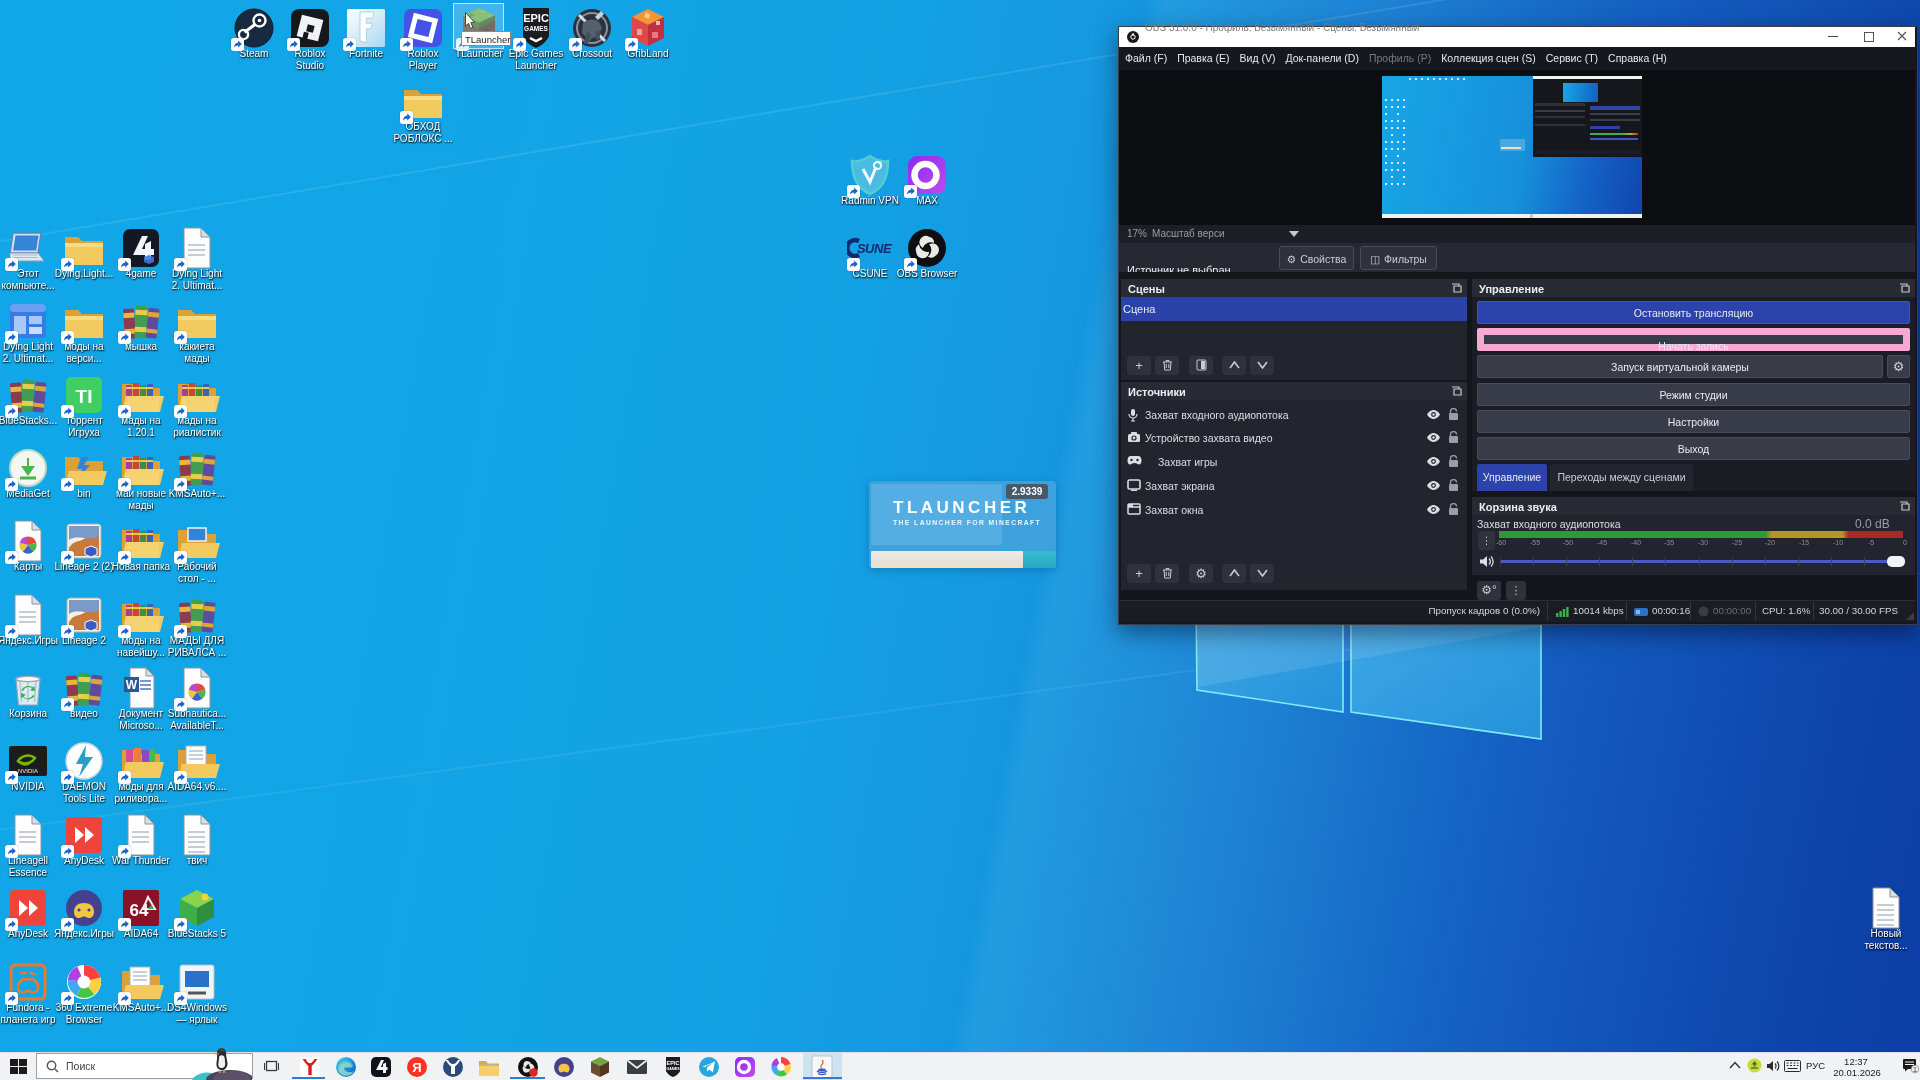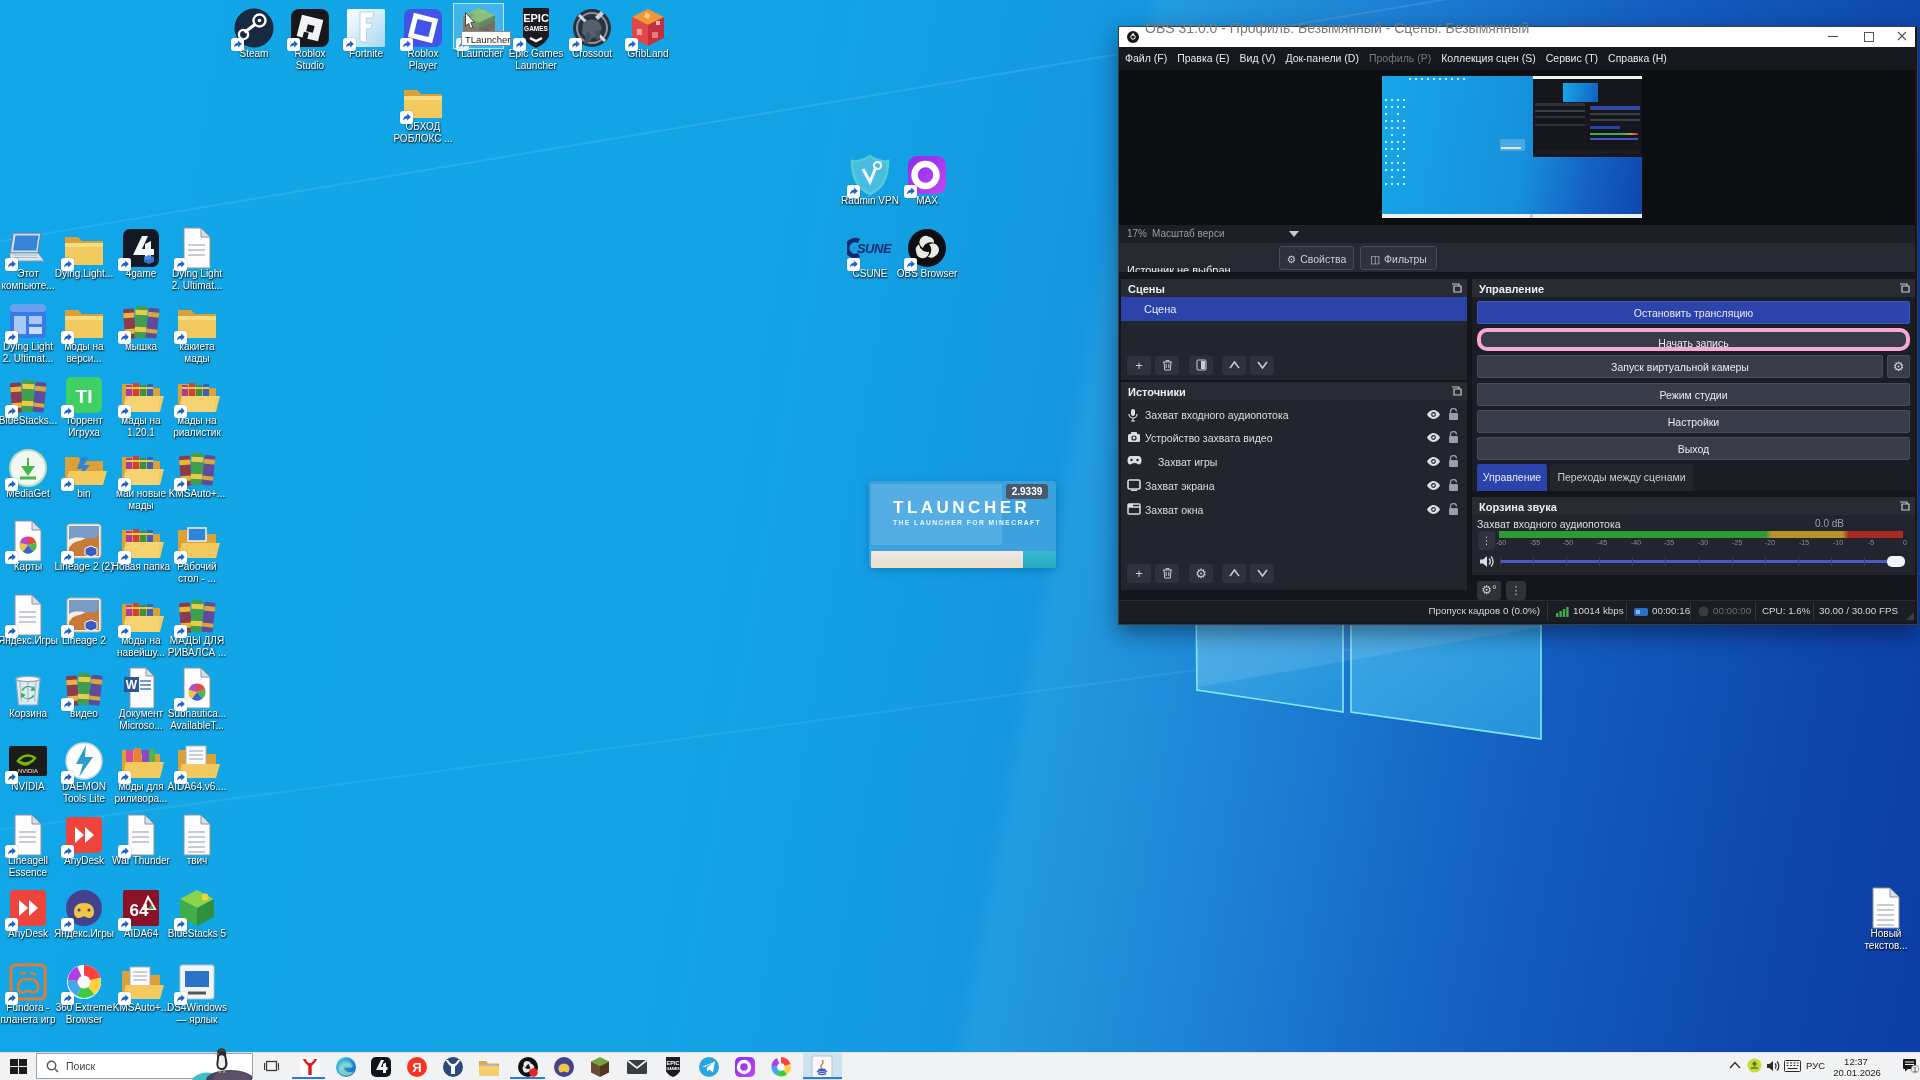--- a/index.html
+++ b/index.html
@@ -1059,21 +1059,21 @@
 <div class="abs" style="left:871px;top:551px;width:152px;height:17px;background:linear-gradient(180deg,#f0ece4 0%,#e6e2d8 60%,#efe0c8 100%);border-radius:1px"></div>
 <div class="abs" style="left:1023px;top:551px;width:33px;height:17px;background:linear-gradient(180deg,#35bdd2 0%,#28a8c0 100%);border-radius:0 2px 2px 0"></div>
 
 <div class="abs" style="left:1118px;top:26px;width:798px;height:597px;background:#15171d;box-shadow:0 8px 22px rgba(0,0,20,0.45);border:1px solid #3a3d44"></div>
 <div class="abs" style="left:1119px;top:27px;width:796px;height:20px;background:#fff"></div>
 <svg class="abs" style="left:1127px;top:31px" width="12" height="12" viewBox="0 0 12 12">
     <circle cx="6" cy="6" r="6" fill="#18181c"></circle>
     <circle cx="6" cy="6" r="2.2" fill="none" stroke="#fff" stroke-width="1"></circle>
     <circle cx="6" cy="3.4" r="1.1" fill="#fff"></circle>
   </svg>
-<div class="abs" style="left:1145px;top:21px;width:500px;height:14px;font-size:14px;color:#7a7a7a;line-height:14px;white-space:nowrap">OBS 31.0.0 - Профиль: Безымянный - Сцены: Безымянный</div>
+<div class="abs" style="left:1145px;top:21px;width:500px;height:14px;font-size:10px;color:#7a7a7a;line-height:14px;white-space:nowrap">OBS 31.0.0 - Профиль: Безымянный - Сцены: Безымянный</div>
 <div class="abs" style="left:1828px;top:36px;width:10px;height:1px;background:#444"></div>
 <div class="abs" style="left:1864px;top:32px;width:8px;height:8px;border:1px solid #555"></div>
 <svg class="abs" style="left:1897px;top:31px" width="10" height="10" viewBox="0 0 10 10">
     <path d="M1,1 L9,9 M9,1 L1,9" stroke="#555" stroke-width="1.2"></path>
   </svg>
 <div class="abs" style="left:1119px;top:47px;width:796px;height:23px;background:#161820"></div>
 <div class="abs" style="left:1125px;top:51px;width:780px;height:15px;font-size:10.5px;line-height:15px"><span style="color:#e8e8ea;margin-right:10px;white-space:nowrap">Файл (F)</span><span style="color:#e8e8ea;margin-right:10px;white-space:nowrap">Правка (E)</span><span style="color:#e8e8ea;margin-right:10px;white-space:nowrap">Вид (V)</span><span style="color:#e8e8ea;margin-right:10px;white-space:nowrap">Док-панели (D)</span><span style="color:#76787e;margin-right:10px;white-space:nowrap">Профиль (P)</span><span style="color:#e8e8ea;margin-right:10px;white-space:nowrap">Коллекция сцен (S)</span><span style="color:#e8e8ea;margin-right:10px;white-space:nowrap">Сервис (T)</span><span style="color:#e8e8ea;margin-right:10px;white-space:nowrap">Справка (H)</span></div>
 <div class="abs" style="left:1119px;top:70px;width:796px;height:155px;background:#0d0e12"></div>
 <div class="abs" style="left:1382px;top:76px;width:260px;height:142px;background:linear-gradient(100deg,#17a6e8 0%,#1690da 55%,#1463c6 78%,#0f46ac 100%);overflow:hidden"></div>
 <div class="abs" style="left:1385px;top:99px;width:2px;height:2px;background:rgba(255,255,255,0.8)"></div>
@@ -1159,21 +1159,21 @@
 <div class="abs" style="left:1279px;top:246px;width:75px;height:24px;background:#2e323c;border:1px solid #474c58;border-radius:3px;color:#c9ccd3;font-size:10.5px;text-align:center;line-height:24px;box-sizing:border-box"><span style="margin-right:4px">⚙</span>Свойства</div>
 <div class="abs" style="left:1360px;top:246px;width:77px;height:24px;background:#2e323c;border:1px solid #474c58;border-radius:3px;color:#c9ccd3;font-size:10.5px;text-align:center;line-height:24px;box-sizing:border-box"><span style="margin-right:4px">◫</span>Фильтры</div>
 <div class="abs" style="left:1119px;top:272px;width:796px;height:328px;background:#14161c"></div>
 <div class="abs" style="left:1121px;top:279px;width:346px;height:18px;background:#282b34"><span style="font-size:11px;font-weight:bold;color:#eceef2;line-height:18px;margin-left:7px">Сцены</span></div>
 <div class="abs" style="left:1451px;top:283px;width:12px;height:11px;">
     <svg width="11" height="10" viewBox="0 0 11 10">
       <path d="M3,3 v6 h7 v-6 z M1,1 h7 v2" stroke="#c8cacf" stroke-width="1.2" fill="none"></path>
     </svg>
   </div>
 <div class="abs" style="left:1121px;top:297px;width:346px;height:83px;background:#22252d"></div>
-<div class="abs" style="left:1121px;top:297px;width:346px;height:24px;background:#2b43a8"><span style="font-size:11px;color:#e8eaf2;line-height:24px;margin-left:23px">Сцена</span></div>
+<div class="abs" style="left:1121px;top:297px;width:346px;height:24px;background:#2b43a8"><span style="font-size:11px;color:#e8eaf2;line-height:24px;margin-left:2px">Сцена</span></div>
 <div class="abs" style="left:1127px;top:356px;width:24px;height:19px;background:#2e323c;border-radius:3px;color:#c9ccd3;font-size:13px;text-align:center;line-height:19px">+</div>
 <div class="abs" style="left:1155px;top:356px;width:24px;height:19px;background:#2e323c;border-radius:3px;color:#c9ccd3;font-size:13px;text-align:center;line-height:19px">
     <svg width="11" height="12" viewBox="0 0 11 12" style="margin:3px auto 0">
       <path d="M1,3 h9 M4,3 v-1.5 h3 V3 M2,3 l0.7,8 h5.6 L9,3 M4.2,5 v4 M6.8,5 v4" stroke="#c9ccd3" stroke-width="1" fill="none"></path>
     </svg>
   </div>
 <div class="abs" style="left:1189px;top:356px;width:24px;height:19px;background:#2e323c;border-radius:3px;color:#c9ccd3;font-size:13px;text-align:center;line-height:19px">
     <svg width="11" height="12" viewBox="0 0 11 12" style="margin:3px auto 0">
       <rect x="1" y="1" width="9" height="10" rx="1" fill="none" stroke="#c9ccd3"></rect>
       <rect x="5" y="2" width="4" height="8" fill="#c9ccd3"></rect>
@@ -1318,41 +1318,41 @@
     </svg>
   </div>
 <div class="abs" style="left:1472px;top:279px;width:443px;height:18px;background:#282b34"><span style="font-size:11px;font-weight:bold;color:#eceef2;line-height:18px;margin-left:7px">Управление</span></div>
 <div class="abs" style="left:1899px;top:283px;width:12px;height:11px;">
     <svg width="11" height="10" viewBox="0 0 11 10">
       <path d="M3,3 v6 h7 v-6 z M1,1 h7 v2" stroke="#c8cacf" stroke-width="1.2" fill="none"></path>
     </svg>
   </div>
 <div class="abs" style="left:1472px;top:297px;width:443px;height:194px;background:#1b1d24"></div>
 <div class="abs" style="left:1477px;top:301px;width:433px;height:23px;background:#2c43ab;border:1px solid #3a55c0;border-radius:2px;color:#e8eaee;font-size:10.5px;text-align:center;line-height:22px;box-sizing:border-box">Остановить трансляцию</div>
-<div class="abs" style="left:1477px;top:328px;width:433px;height:23px;background:#373c48;border:4px solid #f9a8d4;border-radius:10px;color:#e8eaee;font-size:10.5px;text-align:center;line-height:22px;box-sizing:border-box">Начать запись</div>
+<div class="abs" style="left:1477px;top:328px;width:433px;height:23px;background:#373c48;border:7px solid #f9a8d4;border-radius:2px;color:#e8eaee;font-size:10.5px;text-align:center;line-height:22px;box-sizing:border-box">Начать запись</div>
 <div class="abs" style="left:1477px;top:355px;width:406px;height:23px;background:#373c48;border:1px solid #474c58;border-radius:2px;color:#e8eaee;font-size:10.5px;text-align:center;line-height:22px;box-sizing:border-box">Запуск виртуальной камеры</div>
 <div class="abs" style="left:1887px;top:355px;width:23px;height:23px;background:#373c48;border:1px solid #474c58;border-radius:2px;color:#c9ccd3;font-size:13px;text-align:center;line-height:22px;box-sizing:border-box">⚙</div>
 <div class="abs" style="left:1477px;top:383px;width:433px;height:23px;background:#373c48;border:1px solid #474c58;border-radius:2px;color:#e8eaee;font-size:10.5px;text-align:center;line-height:22px;box-sizing:border-box">Режим студии</div>
 <div class="abs" style="left:1477px;top:410px;width:433px;height:23px;background:#373c48;border:1px solid #474c58;border-radius:2px;color:#e8eaee;font-size:10.5px;text-align:center;line-height:22px;box-sizing:border-box">Настройки</div>
 <div class="abs" style="left:1477px;top:437px;width:433px;height:23px;background:#373c48;border:1px solid #474c58;border-radius:2px;color:#e8eaee;font-size:10.5px;text-align:center;line-height:22px;box-sizing:border-box">Выход</div>
 <div class="abs" style="left:1477px;top:464px;width:70px;height:27px;background:#2c43ab;border-radius:2px 2px 0 0">
     <div style="font-size:10.5px;color:#e8eaee;text-align:center;line-height:27px">Управление</div>
   </div>
 <div class="abs" style="left:1550px;top:464px;width:143px;height:27px;background:#22252d;border-radius:2px 2px 0 0">
     <div style="font-size:10.5px;color:#c9ccd3;text-align:center;line-height:27px;white-space:nowrap">Переходы между сценами</div>
   </div>
 <div class="abs" style="left:1472px;top:497px;width:443px;height:18px;background:#282b34"><span style="font-size:11px;font-weight:bold;color:#eceef2;line-height:18px;margin-left:7px">Корзина звука</span></div>
 <div class="abs" style="left:1899px;top:501px;width:12px;height:11px;">
     <svg width="11" height="10" viewBox="0 0 11 10">
       <path d="M3,3 v6 h7 v-6 z M1,1 h7 v2" stroke="#c8cacf" stroke-width="1.2" fill="none"></path>
     </svg>
   </div>
 <div class="abs" style="left:1472px;top:515px;width:443px;height:60px;background:#22252d"></div>
 <div class="abs" style="left:1477px;top:517px;width:250px;height:14px;font-size:10.5px;color:#dcdee4;line-height:14px">Захват входного аудиопотока</div>
-<div class="abs" style="left:1794px;top:517px;width:50px;height:14px;font-size:10px;color:#9a9da6;line-height:14px;text-align:right">0.0 dB</div>
+<div class="abs" style="left:1855px;top:517px;width:50px;height:14px;font-size:12px;color:#9a9da6;line-height:14px;text-align:left">0.0 dB</div>
 <div class="abs" style="left:1499px;top:531px;width:404px;height:7px;background:linear-gradient(90deg,#2e9a36 0%,#2e9a36 66%,#b8952a 67.5%,#b8952a 85%,#a82a20 86.5%,#a82a20 100%)"></div>
 <span style="position:absolute;left:1491px;top:539px;width:20px;text-align:center;font-size:7px;color:#8a8d95">-60</span>
 <span style="position:absolute;left:1525px;top:539px;width:20px;text-align:center;font-size:7px;color:#8a8d95">-55</span>
 <span style="position:absolute;left:1558px;top:539px;width:20px;text-align:center;font-size:7px;color:#8a8d95">-50</span>
 <span style="position:absolute;left:1592px;top:539px;width:20px;text-align:center;font-size:7px;color:#8a8d95">-45</span>
 <span style="position:absolute;left:1626px;top:539px;width:20px;text-align:center;font-size:7px;color:#8a8d95">-40</span>
 <span style="position:absolute;left:1659px;top:539px;width:20px;text-align:center;font-size:7px;color:#8a8d95">-35</span>
 <span style="position:absolute;left:1693px;top:539px;width:20px;text-align:center;font-size:7px;color:#8a8d95">-30</span>
 <span style="position:absolute;left:1727px;top:539px;width:20px;text-align:center;font-size:7px;color:#8a8d95">-25</span>
 <span style="position:absolute;left:1760px;top:539px;width:20px;text-align:center;font-size:7px;color:#8a8d95">-20</span>

